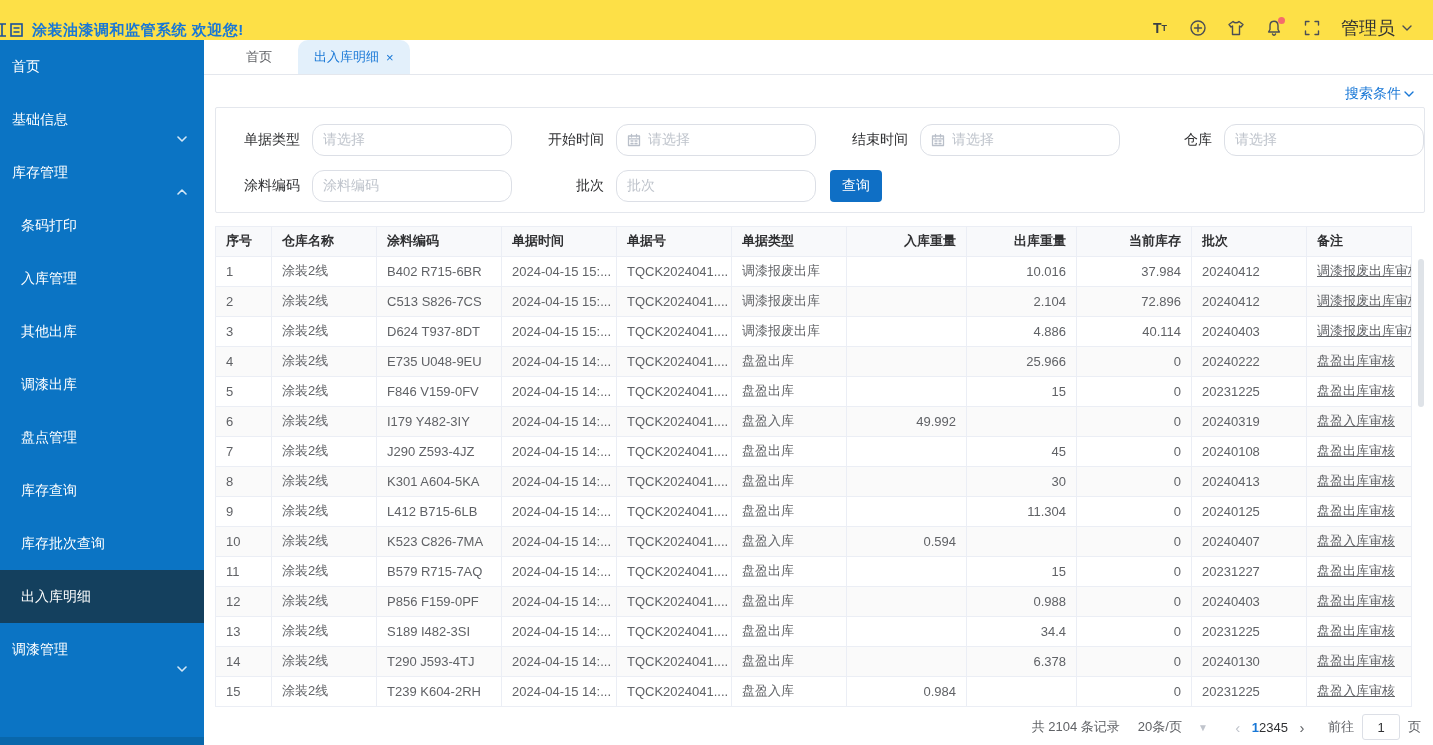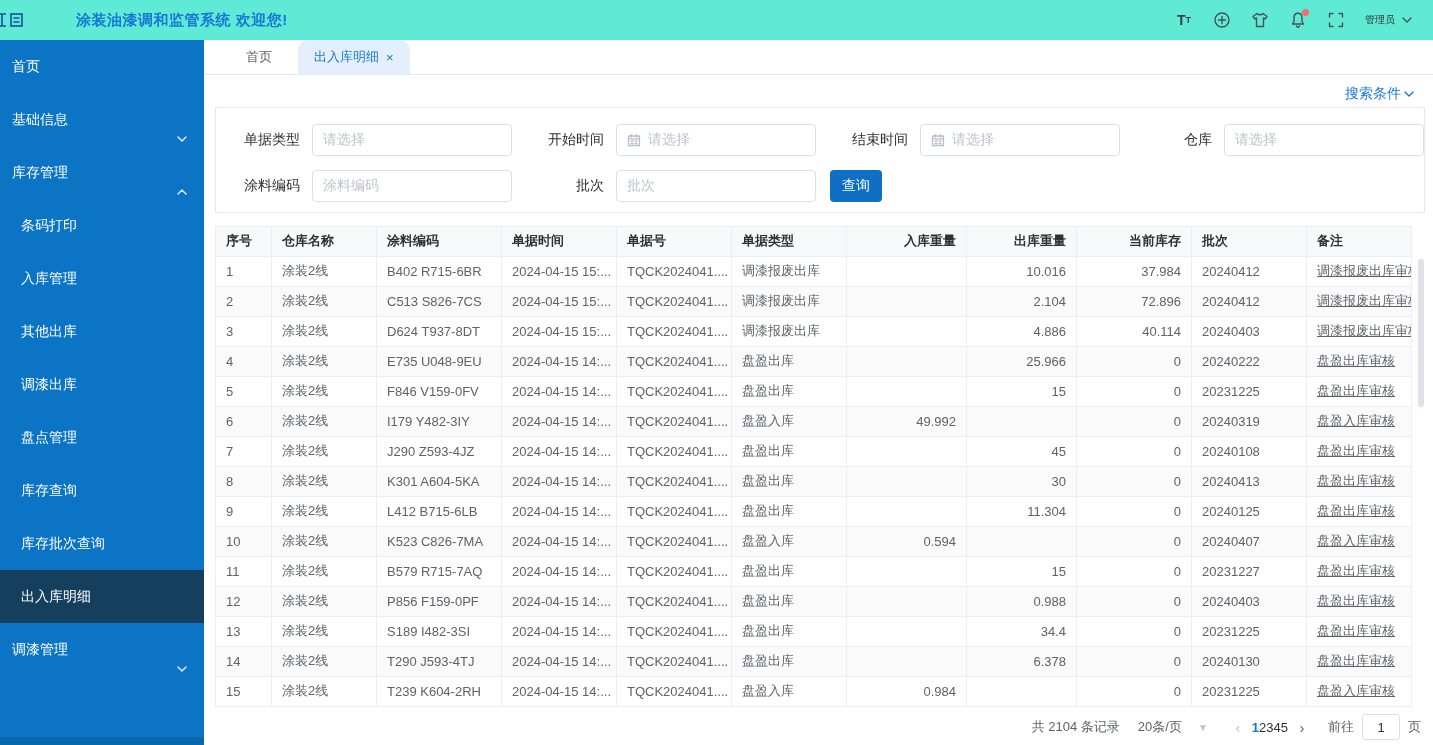--- a/index.html
+++ b/index.html
@@ -1,30 +1,30 @@
 <!DOCTYPE html>
 <html><head>
 <meta charset="utf-8">
 <style>
   * { box-sizing: border-box; margin: 0; padding: 0; }
   html,body { width: 1433px; height: 745px; overflow: hidden; background: #fff;
     font-family: "Liberation Sans", "DejaVu Sans", sans-serif; }
   .app { display: flex; flex-direction: column; width: 1433px; height: 745px; }
 
   
-  .top-header { height: 40px; flex: 0 0 40px; background: #5eead4; display: flex; align-items: center; padding: 0 20px 0 0; gap: 44px; }
+  .top-header { height: 40px; flex: 0 0 40px; background: #fde047; display: flex; align-items: flex-end; padding: 0 20px 0 0; }
   .logo-mark { width: 26px; height: 20px; margin-right: 6px; overflow: hidden; flex: 0 0 26px; }
   .app-title { color: #1877d6; font-size: 15px; font-weight: 600; letter-spacing: .5px; white-space: nowrap; }
   .header-right { margin-left: auto; display: flex; align-items: center; gap: 20px; color: #45494e; }
   .hicon { width: 18px; height: 18px; display: inline-flex; align-items: center; justify-content: center; cursor: pointer; position: relative; }
   .hicon svg { display: block; }
   .font-ic { font-weight: 700; font-size: 14px; color: #3b3f45; }
   .font-ic small { font-size: 9px; font-weight: 700; }
   .red-dot { position: absolute; top: -2px; right: -2px; width: 7px; height: 7px; border-radius: 50%; background: #f56c6c; }
-  .user-box { display: flex; align-items: center; gap: 6px; font-size: 10px; color: #303133; cursor: pointer; }
+  .user-box { display: flex; align-items: center; gap: 6px; font-size: 18px; color: #303133; cursor: pointer; }
 
   
   .main-row { flex: 1; display: flex; min-height: 0; }
 
   
   .sidebar { width: 204px; flex: 0 0 204px; background: #0b74c4; position: relative; color: #fff; }
   .side-item { height: 53px; line-height: 53px; padding-left: 12px; font-size: 14px; cursor: pointer; position: relative; white-space: nowrap; }
   .side-item.sub { padding-left: 21px; }
   .side-item.active { background: #14405e; }
   .side-item .chev { position: absolute; right: 16px; top: 50%; margin-top: -6px; opacity: .9; }
@@ -39,21 +39,21 @@
 
   .work { flex: 1; padding: 6px 8px 0 11px; display: flex; flex-direction: column; min-height: 0; }
   .search-toggle-row { height: 26px; display: flex; justify-content: flex-end; align-items: center; padding-right: 10px; }
   .search-toggle { color: #1877d6; font-size: 14px; cursor: pointer; display: inline-flex; align-items: center; gap: 2px; }
 
   .search-panel { border: 1px solid #e4e7ed; border-radius: 2px; padding: 16px 0 10px 0; }
   .s-row { display: grid; grid-template-columns: 296px 304px 304px 1fr; margin-bottom: 14px; }
   .s-row:last-child { margin-bottom: 0; }
   .s-group { display: flex; align-items: center; }
   .s-label { flex: 1; text-align: right; padding-right: 12px; font-size: 14px; color: #303133; white-space: nowrap; }
-  .s-input { width: 200px; height: 32px; border: 1px solid #dcdfe6; border-radius: 4px; display: flex; align-items: center; padding: 12px 10px; gap: 7px; background: #fff; cursor: text; }
+  .s-input { width: 200px; height: 32px; border: 1px solid #dcdfe6; border-radius: 12px; display: flex; align-items: center; padding: 12px 10px; gap: 7px; background: #fff; cursor: text; }
   .s-input .ph { color: #bfc4cc; font-size: 14px; }
   .btn-query { margin-left: 14px; width: 52px; height: 32px; background: #0f6fc5; color: #fff; border: none; border-radius: 4px; font-size: 14px; cursor: pointer; font-family: inherit; }
 
   
   .table-wrap { margin-top: 13px; height: 484px; overflow: hidden; position: relative; }
   table { border-collapse: collapse; table-layout: fixed; width: 1196px; padding-left: 32px; }
   th, td { border-right: 1px solid #ebeef5; border-bottom: 1px solid #ebeef5; padding: 0 10px; font-size: 13px; height: 30px; white-space: nowrap; overflow: hidden; text-align: left; }
   thead th { background: #f8f9fb; color: #303133; font-weight: 700; border-top: 1px solid #ebeef5; }
   th:first-child, td:first-child { border-left: 1px solid #ebeef5; }
   td { color: #606266; }

